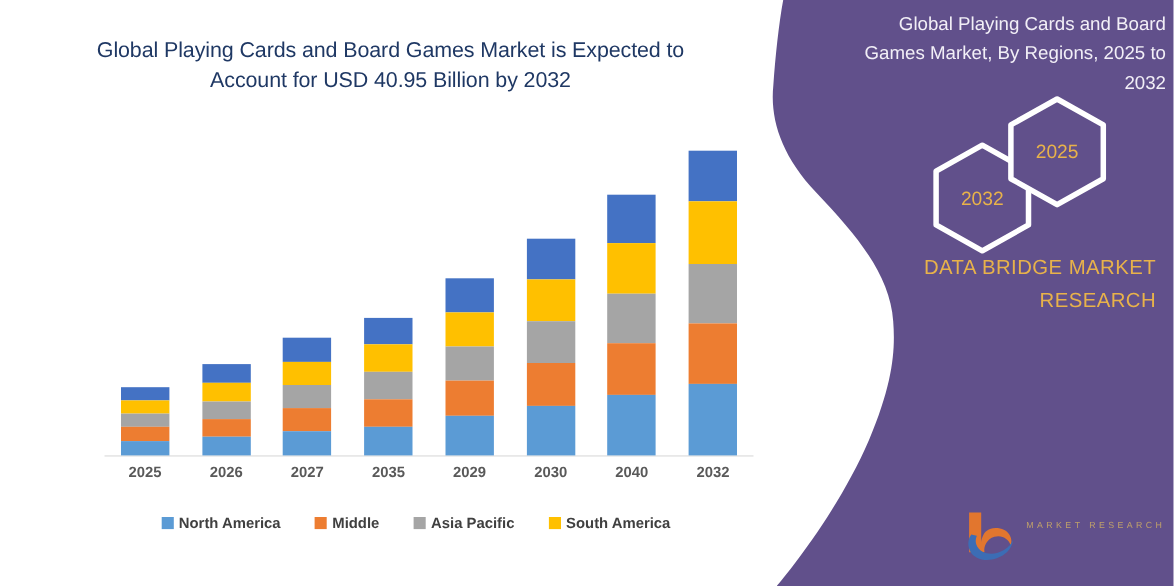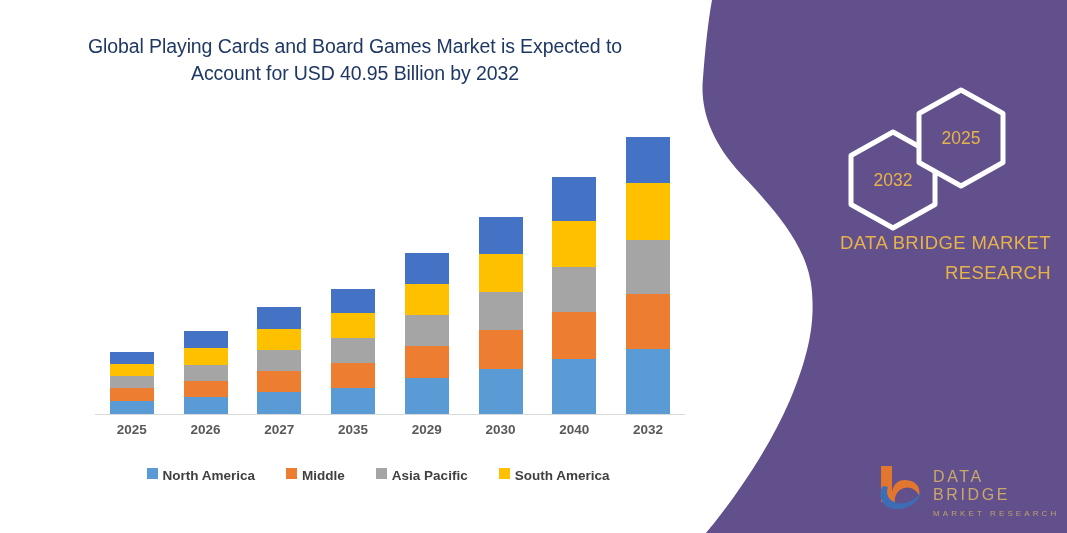--- a/index.html
+++ b/index.html
@@ -59,21 +59,21 @@
     width:71px;text-align:center;
     font-size:13.5px;font-weight:bold;color:#595959;
     font-family:"Liberation Sans", sans-serif;
   }
 
   .legend{
     position:absolute;left:60px;top:468px;width:620px;
     display:flex;justify-content:center;align-items:center;gap:15px;
     flex-wrap:nowrap;
   }
-  .legend-item{display:flex;align-items:flex-start;gap:5px;padding-left:16px;}
+  .legend-item{display:flex;align-items:center;gap:5px;padding-left:16px;}
   .legend-swatch{width:11px;height:11px;display:inline-block;flex:0 0 auto;}
   .legend-text{
     font-size:13.5px;font-weight:bold;color:#404040;white-space:nowrap;
     font-family:"Liberation Sans", sans-serif;
   }
 
   .footer{
     position:absolute;left:0;top:506px;width:706px;height:20px;
   }
   .footer-left{
@@ -250,20 +250,21 @@
           <span class="legend-text">South America</span>
         </div>
       </div>
 
     <div class="footer">
     </div>
   </div>
 
   <div class="panel-content">
 
+    <div class="panel-title">Global Playing Cards and Board Games Market, By Regions, 2025 to 2032</div>
 
     <div class="hex-group">
 
       <div class="hex" style="left:40px;top:32px;width:96px;height:106px;">
         <svg width="96" height="106" viewBox="0 0 96 106" aria-hidden="true">
           <polygon points="48,5 90,28.5 90,77.5 48,101 6,77.5 6,28.5" fill="none" stroke="#FFFFFF" stroke-width="5" stroke-linejoin="round"></polygon>
         </svg>
         <div class="hex-label">2032</div>
       </div>
 
@@ -281,19 +282,18 @@
     <div class="logo">
       <div class="logo-mark">
         <svg width="52" height="48" viewBox="0 0 52 48" aria-hidden="true">
           <path d="M6 2 H17 V30 C17 30 17 16 30 16 C42 16 46 25 44 32
                    C42 26 36 22 29 24 C22 26 19 33 20 38 L6 38 Z" fill="#E2762E"></path>
           <path d="M8 22 C2 30 6 44 20 45 C34 46 45 37 46 27
                    C42 36 31 41 22 39 C14 37 10 30 13 23 Z" fill="#3C6DB5"></path>
         </svg>
       </div>
       <div class="logo-text">
-        <div class="logo-line1">DATA BRIDGE</div>
         <div class="logo-line2">MARKET RESEARCH</div>
       </div>
     </div>
 
   </div>
 </div>
 
 </body></html>

